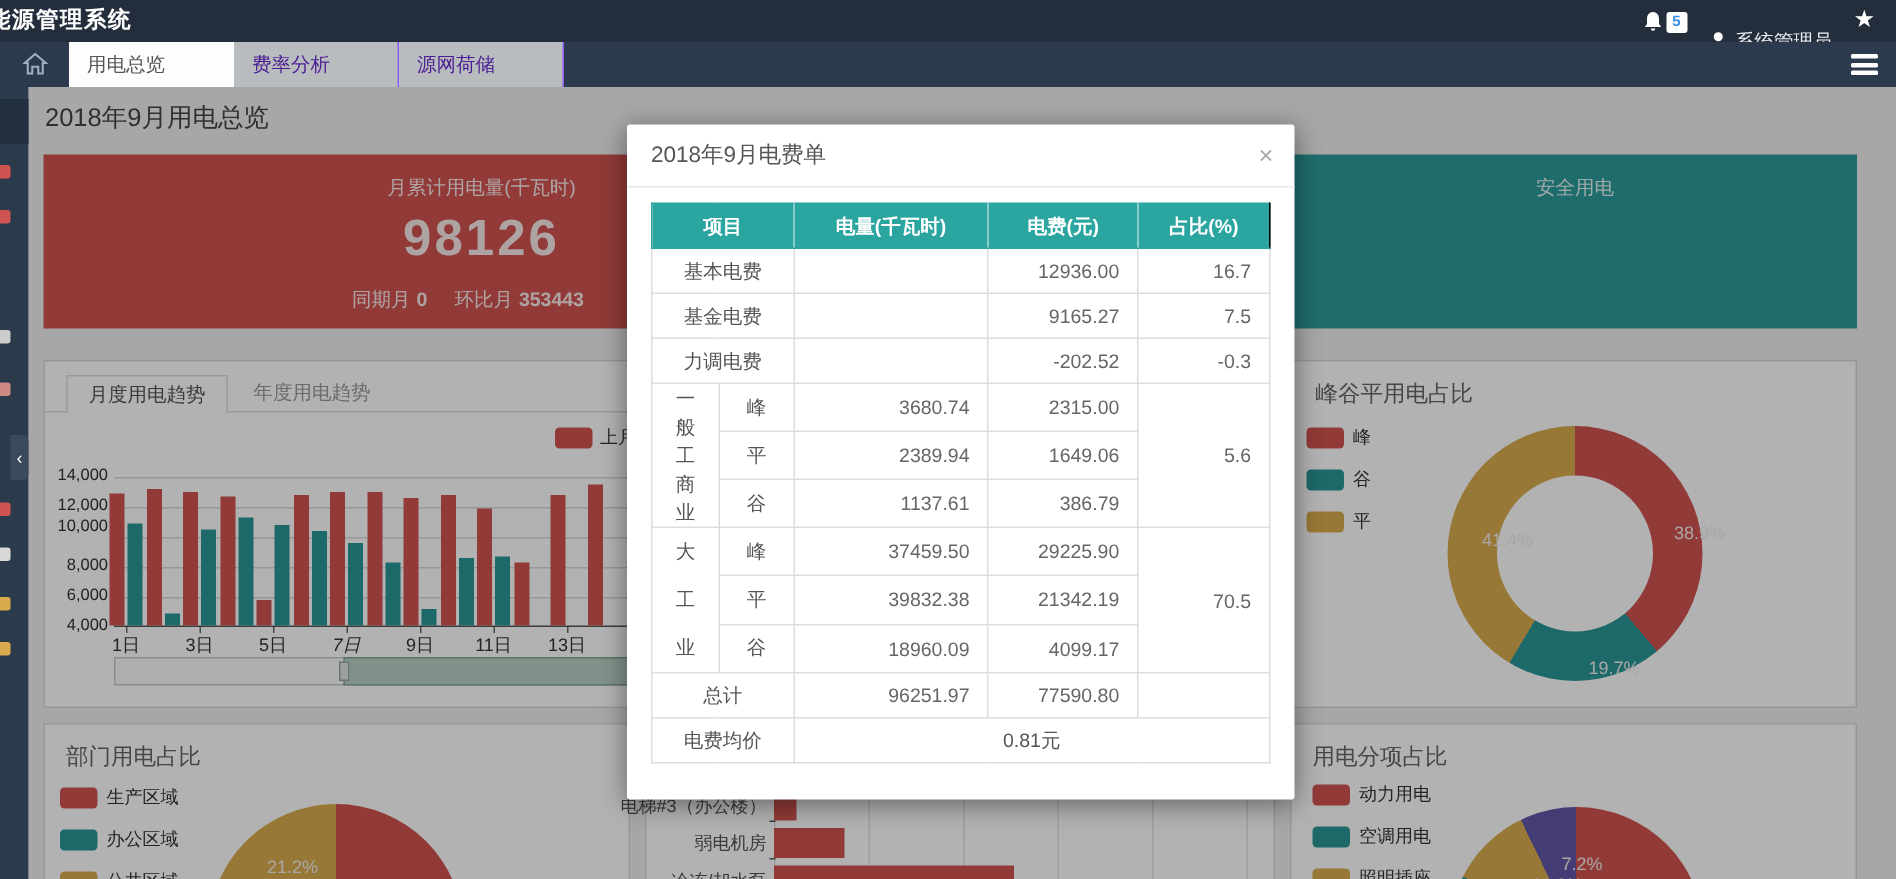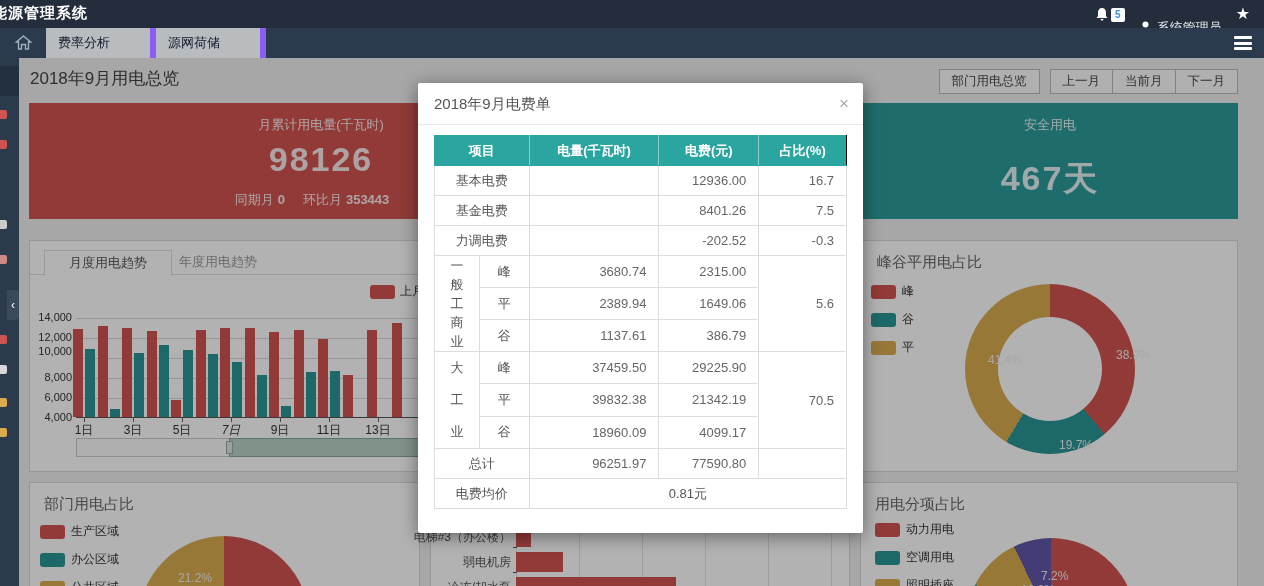--- a/index.html
+++ b/index.html
@@ -21,22 +21,22 @@
   .user-wrap { display:flex; align-items:center; gap:5px; color:#e8edf2;
     font-size:13px; cursor:pointer;margin-top:27px; }
   .star { color:#fff; font-size:16px; line-height:16px; cursor:pointer; }
 
   
   .tabbar { position:absolute; left:0; top:28px; width:1264px; height:30px;
     background:#2c3a4d; z-index:30; display:flex; align-items:flex-end; }
   .home-tab { width:46px; height:30px; display:flex; align-items:center;
     justify-content:center; cursor:pointer; }
   .tab { width:110px; height:30px; line-height:30px; padding-left:12px;
-    font-size:13px; color:#0f172a; background:#b9bcbe; cursor:pointer;
-    border-right:6px solid #8b5cf6; }
+    font-size:13px; color:#4c1d95; background:#b9bcbe; cursor:pointer;
+    border-right:1px solid #8b5cf6; }
   .tab.active { background:#fdfdfd; color:#555; border-right:none; }
   .hamburger { position:absolute; right:12px; top:8px; width:18px; height:14px;
     display:flex; flex-direction:column; justify-content:space-between; cursor:pointer; }
   .hamburger span { display:block; height:3px; background:#fff; border-radius:1px; }
 
   
   .sidebar { position:absolute; left:0; top:28px; width:19px; bottom:0;
     background:#2c3b4c; z-index:20; }
   .sliver { position:absolute; left:0; width:7px; height:9px;
     border-radius:0 2px 2px 0; }
@@ -73,21 +73,21 @@
   .panel-pfv  { left:843px; top:182px; width:376px; height:232px; }
   .panel-dept { left:10px; top:424px; width:391px; height:170px; }
   .panel-mid  { left:411px; top:424px; width:420px; height:170px; }
   .panel-sub  { left:841px; top:424px; width:378px; height:170px; }
   .panel-title { position:absolute; left:14px; top:12px; font-size:15px; color:#666; }
 
   
   .trend-tabs { position:absolute; left:0; top:0; width:100%; height:34px;
     border-bottom:1px solid #ddd; }
   .trend-tab { position:absolute; top:9px; height:26px; line-height:24px;
-    font-size:13px; padding:0 24px; cursor:pointer; }
+    font-size:13px; padding:0 14px; cursor:pointer; }
   .trend-tab.on { left:14px; background:#fff; border:1px solid #ddd;
     border-bottom:1px solid #fff; color:#555; }
   .trend-tab.off { left:125px; color:#999; }
   .trend-legend { position:absolute; left:340px; top:42px; display:flex;
     align-items:center; gap:5px; font-size:12px; color:#333; cursor:pointer; }
   .swatch { width:25px; height:14px; border-radius:3px; }
   .trend-ylabel { position:absolute; width:40px; text-align:right;
     font-size:11px; color:#333; }
   .trend-plot { position:absolute; left:46px; top:77px; width:527px; height:100px;
     border-bottom:1px solid #555; }
@@ -157,20 +157,21 @@
     <span class="star">★</span>
   </div>
 </div>
 
 <div class="tabbar">
   <div class="home-tab">
     <svg width="17" height="16" viewBox="0 0 17 16">
       <path d="M8.5 1 L15.5 7 L13.5 7 L13.5 14 L10.5 14 L10.5 9.5 L6.5 9.5 L6.5 14 L3.5 14 L3.5 7 L1.5 7 Z" fill="none" stroke="#9fb0c0" stroke-width="1.4"></path>
     </svg>
   </div>
+  <div class="tab active">用电总览</div>
   <div class="tab">费率分析</div>
   <div class="tab">源网荷储</div>
   <div class="hamburger">
       <span></span>
       <span></span>
       <span></span>
     </div>
 </div>
 
 <div class="sidebar">
@@ -182,39 +183,30 @@
   <div class="sliver" style="top:307px;background:#cf5350"></div>
   <div class="sliver" style="top:337px;background:#d8d8d8"></div>
   <div class="sliver" style="top:370px;background:#d8ac4e"></div>
   <div class="sliver" style="top:400px;background:#d8ac4e"></div>
   <div class="collapse-handle" style="top:262px">‹</div>
 </div>
 
 <div class="content">
 
   <div class="page-head">2018年9月用电总览</div>
-  <div class="head-btns">
-    <div class="btn">部门用电总览</div>
-    <div class="btn-group">
-      <div class="btn">上一月</div>
-      <div class="btn">当前月</div>
-      <div class="btn">下一月</div>
-    </div>
-  </div>
 
   <div class="stat-card card-red">
     <div class="stat-label">月累计用电量(千瓦时)</div>
     <div class="stat-value">98126</div>
     <div class="stat-sub">
       <span>同期月</span><b>0</b><span>环比月</span><b>353443</b>
     </div>
   </div>
   <div class="stat-card card-teal">
     <div class="stat-label">安全用电</div>
-    <div class="stat-value" style="margin-top:22px">467天</div>
   </div>
 
   <div class="panel panel-trend">
     <div class="trend-tabs">
       <div class="trend-tab on">月度用电趋势</div>
       <div class="trend-tab off">年度用电趋势</div>
     </div>
     <div id="trend-legend" class="trend-legend">
         <div class="swatch" style="background: rgb(208, 84, 80);"></div>
         <div>上月用电</div>
@@ -398,21 +390,21 @@
     </tr>
     <tr>
       <td colspan="2">基本电费</td>
           <td class="num"></td>
       <td class="num">12936.00</td>
           <td class="num">16.7</td>
     </tr>
     <tr>
       <td colspan="2">基金电费</td>
           <td class="num"></td>
-      <td class="num">8401.26</td>
+      <td class="num">9165.27</td>
           <td class="num">7.5</td>
     </tr>
     <tr>
       <td colspan="2">力调电费</td>
           <td class="num"></td>
       <td class="num">-202.52</td>
           <td class="num">-0.3</td>
     </tr>
     <tr class="trow">
       <td rowspan="3" class="vlabel" style="line-height:19px">一

